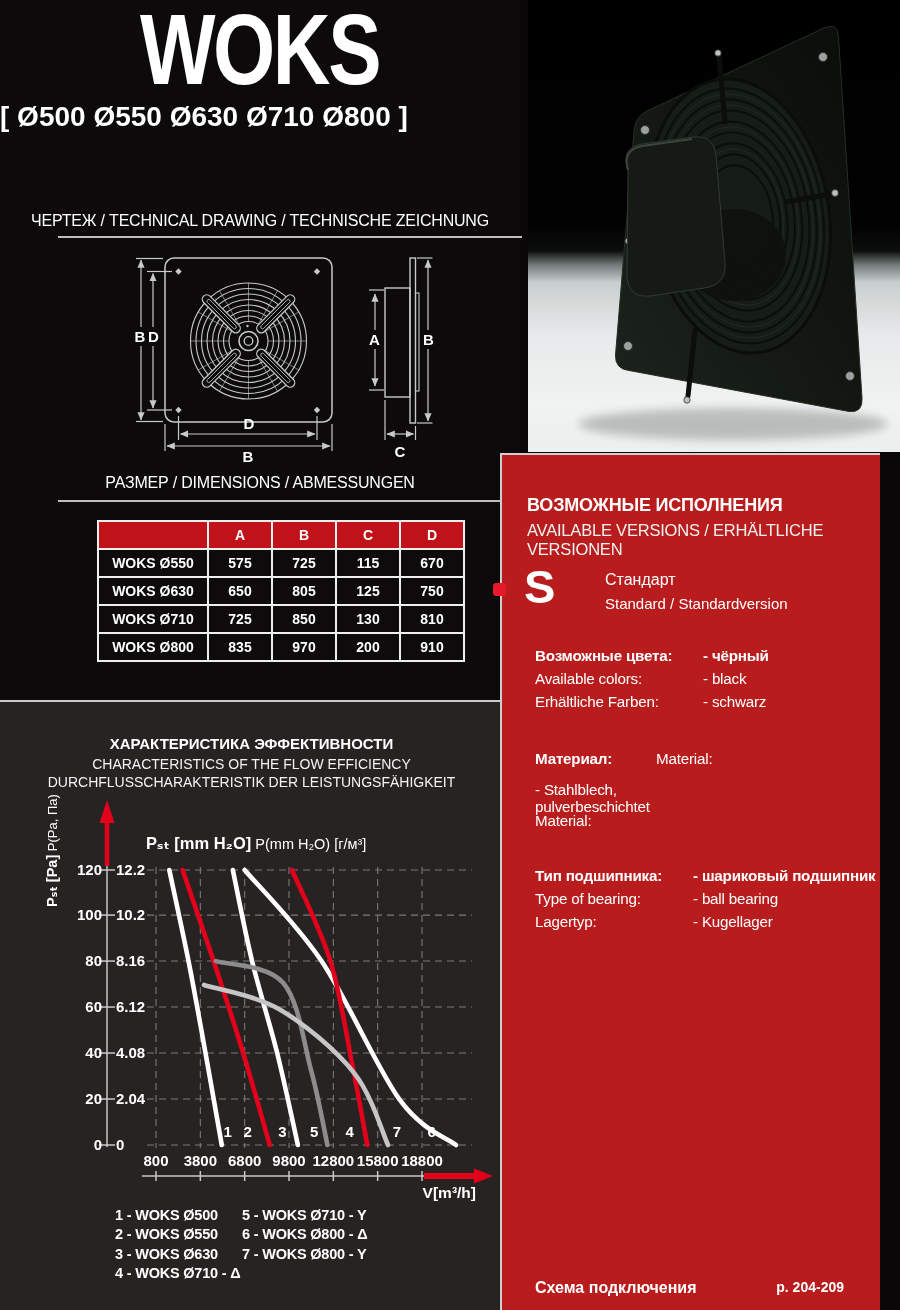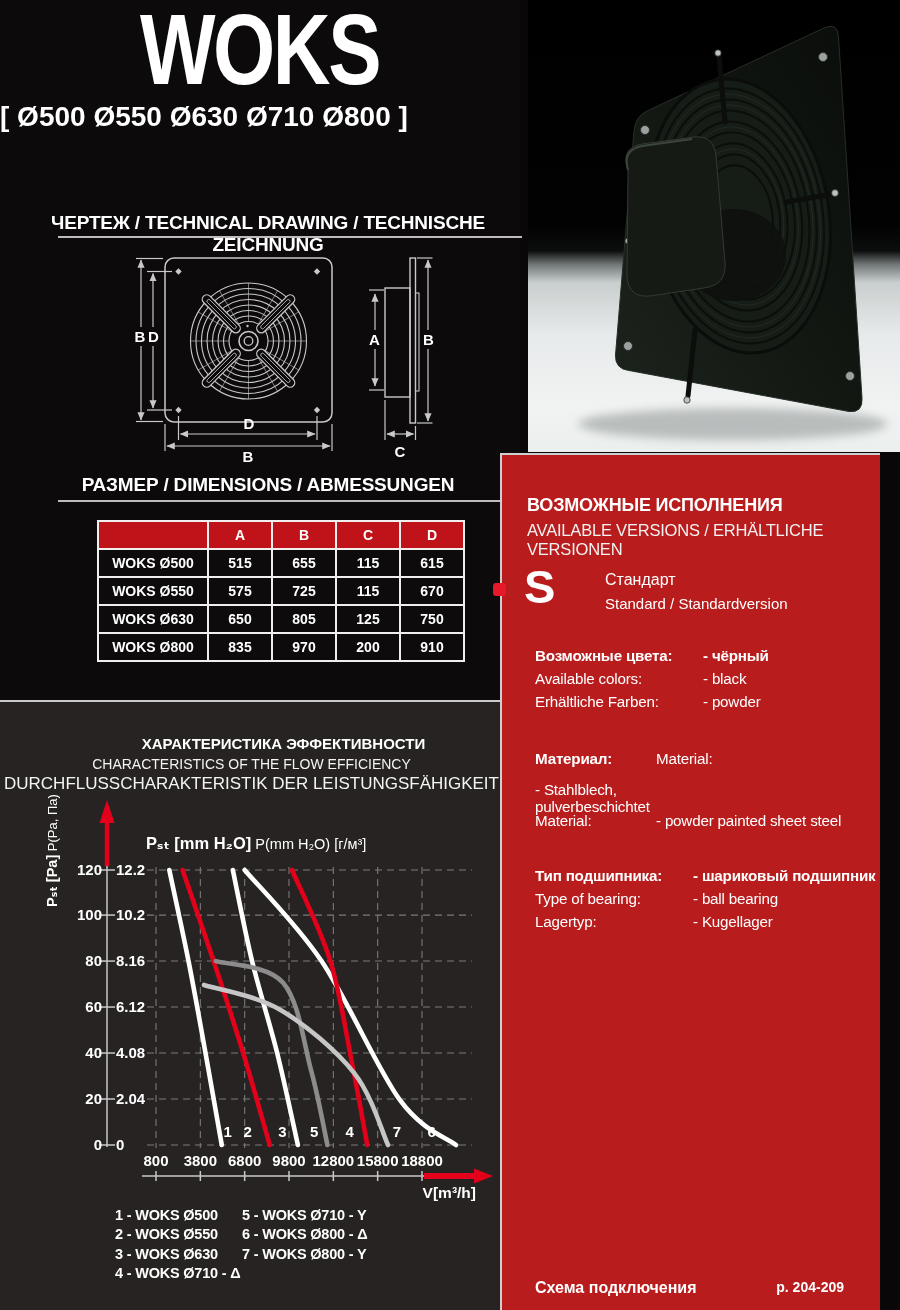--- a/index.html
+++ b/index.html
@@ -10,37 +10,37 @@
     -webkit-font-smoothing:antialiased;
   }
   .abs{position:absolute;}
   
   #left-col{left:0;top:0;width:520px;height:700px;background:#0c0a0a;}
   #page-title{left:0;top:0;width:520px;text-align:center;font-weight:bold;
     font-size:100px;line-height:98px;letter-spacing:-3px;}
   #page-title .squeeze{display:inline-block;transform:scaleX(.80);transform-origin:center;}
   #page-subtitle{left:0;top:101px;width:520px;text-align:left;font-weight:bold;
     font-size:28px;letter-spacing:0px;}
-  .sec-heading{width:520px;left:0;text-align:center;font-weight:bold;font-size:19px;letter-spacing:-.2px;margin-left:8px;}
+  .sec-heading{width:520px;left:0;text-align:center;font-weight:normal;font-size:16px;letter-spacing:-.2px;}
   .sec-rule{left:58px;width:464px;height:2px;background:#bdbdbd;}
   
   #dim-table{left:97px;top:520px;border-collapse:collapse;}
   #dim-table td,#dim-table th{border:2px solid #efefef;height:26px;padding:0;
     text-align:center;font-weight:bold;font-size:14px;color:#fff;}
   #dim-table thead td{background:#c01319;width:62px;}
   #dim-table thead td:first-child{width:108px;}
   #dim-table tbody td{background:#0d0b0b;width:62px;}
   #dim-table tbody td:first-child{width:108px;}
   
   #chart-panel{left:0;top:700px;width:503px;height:610px;background:#272322;
     border-top:2px solid #c9c9c9;border-right:2px solid #c9c9c9;box-sizing:border-box;}
   .chart-title{left:0;width:503px;text-align:center;}
-  #chart-title-ru{top:735px;font-weight:bold;font-size:15px;padding-left:32px;}
+  #chart-title-ru{top:735px;font-weight:bold;font-size:15px;}
   #chart-title-en{top:756px;font-size:14px;color:#f4f4f4;}
-  #chart-title-de{top:774px;font-size:17px;color:#f4f4f4;}
+  #chart-title-de{top:774px;font-size:14px;color:#f4f4f4;}
   #chart-svg{left:0;top:700px;width:503px;height:610px;pointer-events:none;}
   .legend-col{font-weight:bold;font-size:14.5px;line-height:19.4px;letter-spacing:-.2px;margin-left:20px;}
   #legend-col-1{left:95px;top:1206px;}
   #legend-col-2{left:222px;top:1206px;}
   
   #photo{left:528px;top:0;width:372px;height:452px;}
   #right-panel{left:500px;top:453px;width:380px;height:857px;background:#b91c1c;
     border-left:2px solid #cfcfcf;border-top:2px solid #cfcfcf;box-sizing:border-box;}
   #right-panel .rp{position:absolute;}
   #versions-heading-ru{left:25px;top:40px;font-weight:bold;font-size:18px;letter-spacing:-.2px;}
@@ -187,39 +187,39 @@
       <tr>
         <td></td>
         <td>A</td>
         <td>B</td>
         <td>C</td>
         <td>D</td>
       </tr>
     </thead>
   <tbody>
       <tr>
-        <td>WOKS Ø500</td>
-        <td>515</td>
-        <td>655</td>
-        <td>115</td>
-        <td>615</td>
-      </tr>
-      <tr>
         <td>WOKS Ø550</td>
         <td>575</td>
         <td>725</td>
         <td>115</td>
         <td>670</td>
       </tr>
       <tr>
         <td>WOKS Ø630</td>
         <td>650</td>
         <td>805</td>
         <td>125</td>
         <td>750</td>
+      </tr>
+      <tr>
+        <td>WOKS Ø710</td>
+        <td>725</td>
+        <td>850</td>
+        <td>130</td>
+        <td>810</td>
       </tr>
       <tr>
         <td>WOKS Ø800</td>
         <td>835</td>
         <td>970</td>
         <td>200</td>
         <td>910</td>
       </tr>
     </tbody>
 </table>
@@ -400,27 +400,26 @@
   <div id="version-code" class="rp">S</div>
   <div id="version-name-ru" class="rp">Стандарт</div>
   <div id="version-name-intl" class="rp">Standard / Standardversion</div>
 
   <div id="spec-colors" class="rp spec-grid">
     <div class="b">Возможные цвета:</div>
     <div class="b">- чёрный</div>
     <div>Available colors:</div>
     <div>- black</div>
     <div>Erhältliche Farben:</div>
-    <div>- powder</div>
+    <div>- schwarz</div>
   </div>
 
   <div id="spec-material" class="rp spec-grid">
     <div class="b">Материал:</div>
     <div style="grid-row:3">Material:</div>
-    <div style="grid-row:3">- powder painted sheet steel</div>
     <div>Material:</div>
     <div>- Stahlblech, pulverbeschichtet</div>
   </div>
 
   <div id="spec-bearing" class="rp spec-grid">
     <div class="b">Тип подшипника:</div>
     <div class="b">- шариковый подшипник</div>
     <div>Type of bearing:</div>
     <div>- ball bearing</div>
     <div>Lagertyp:</div>

